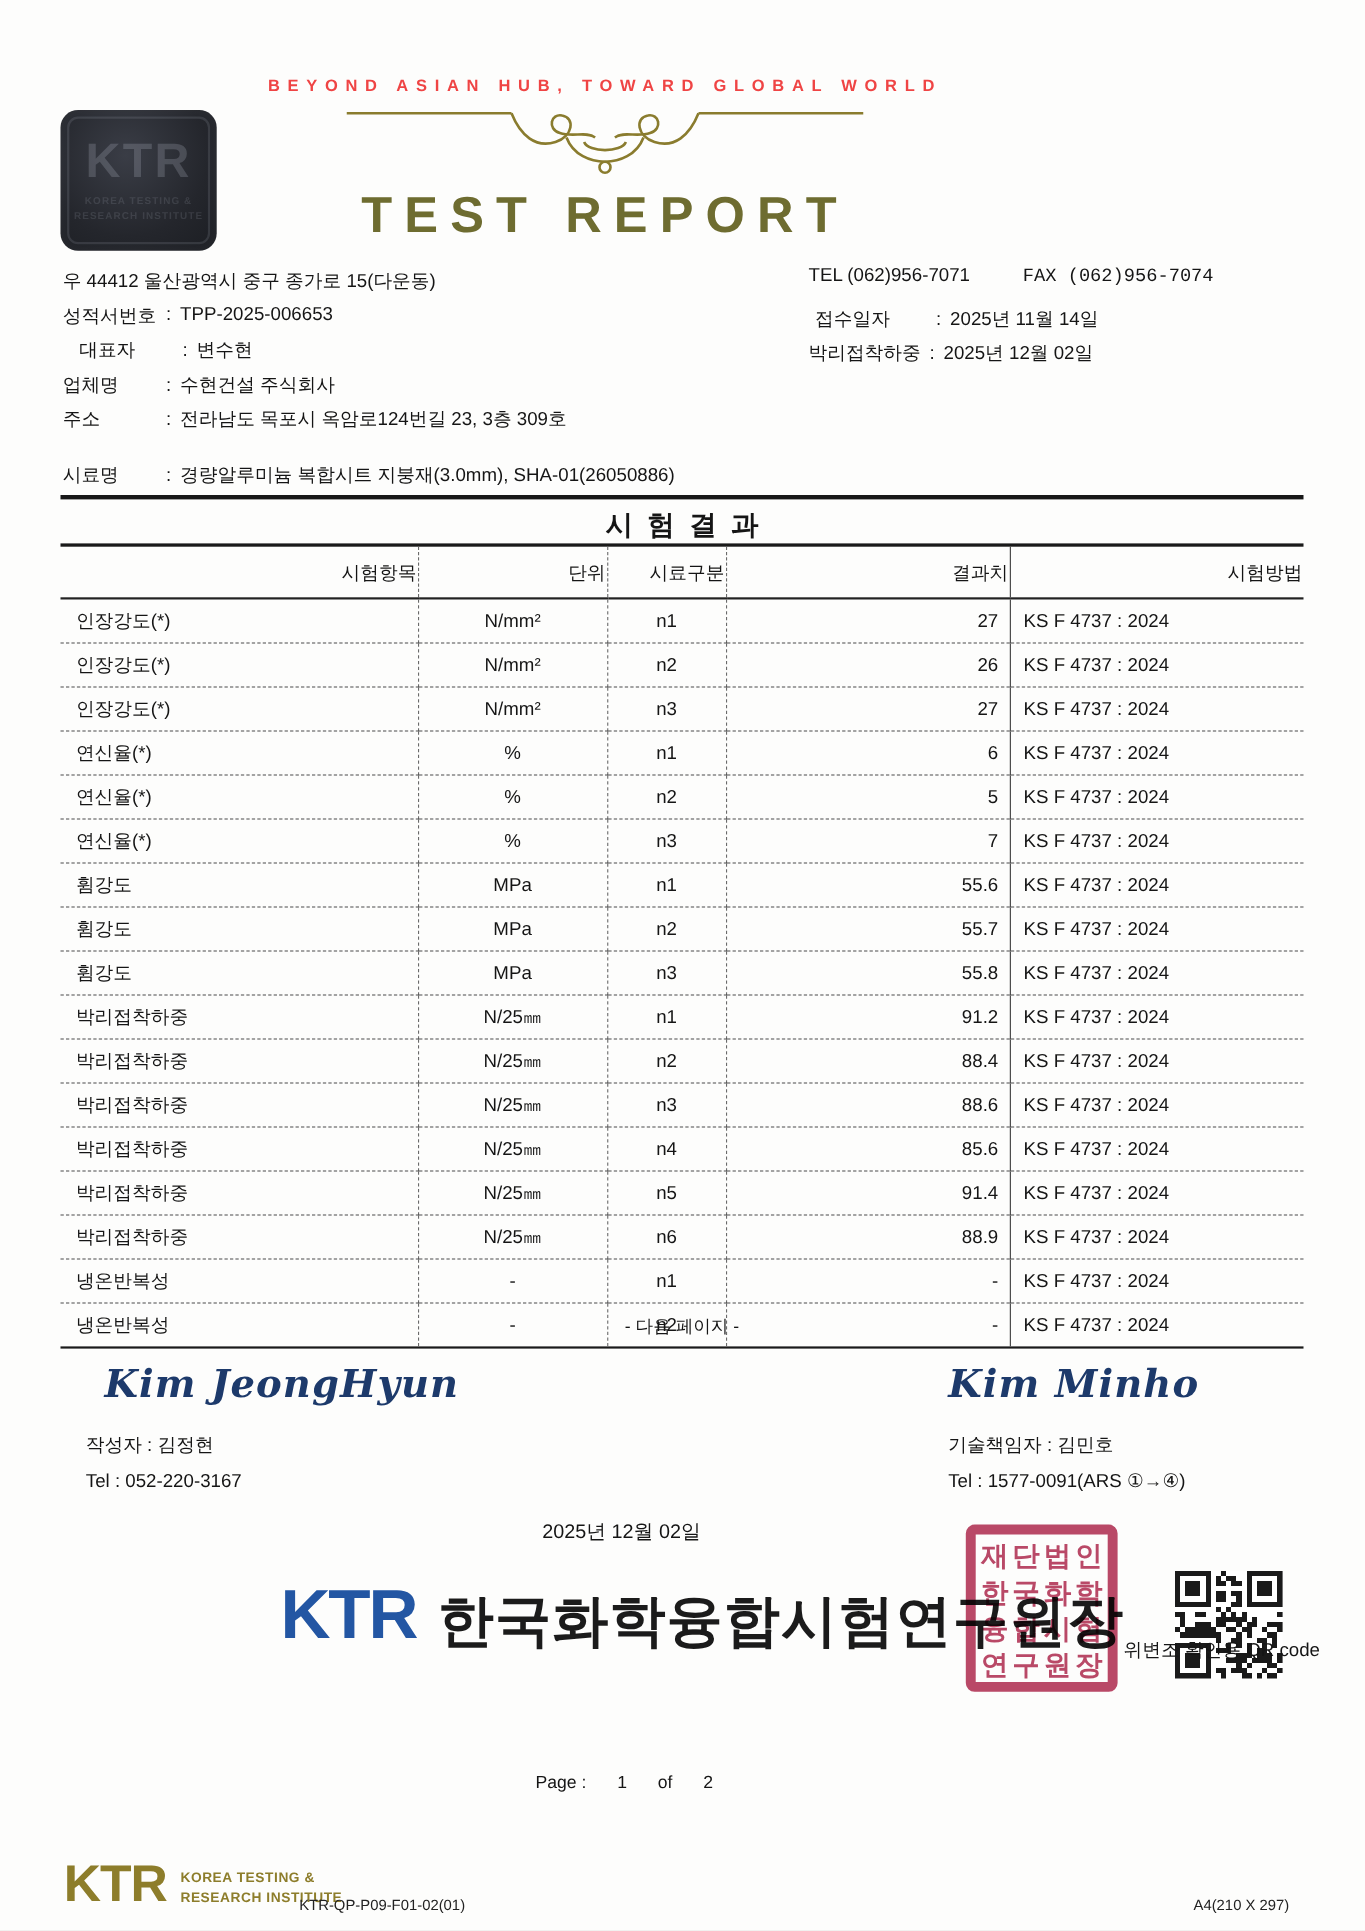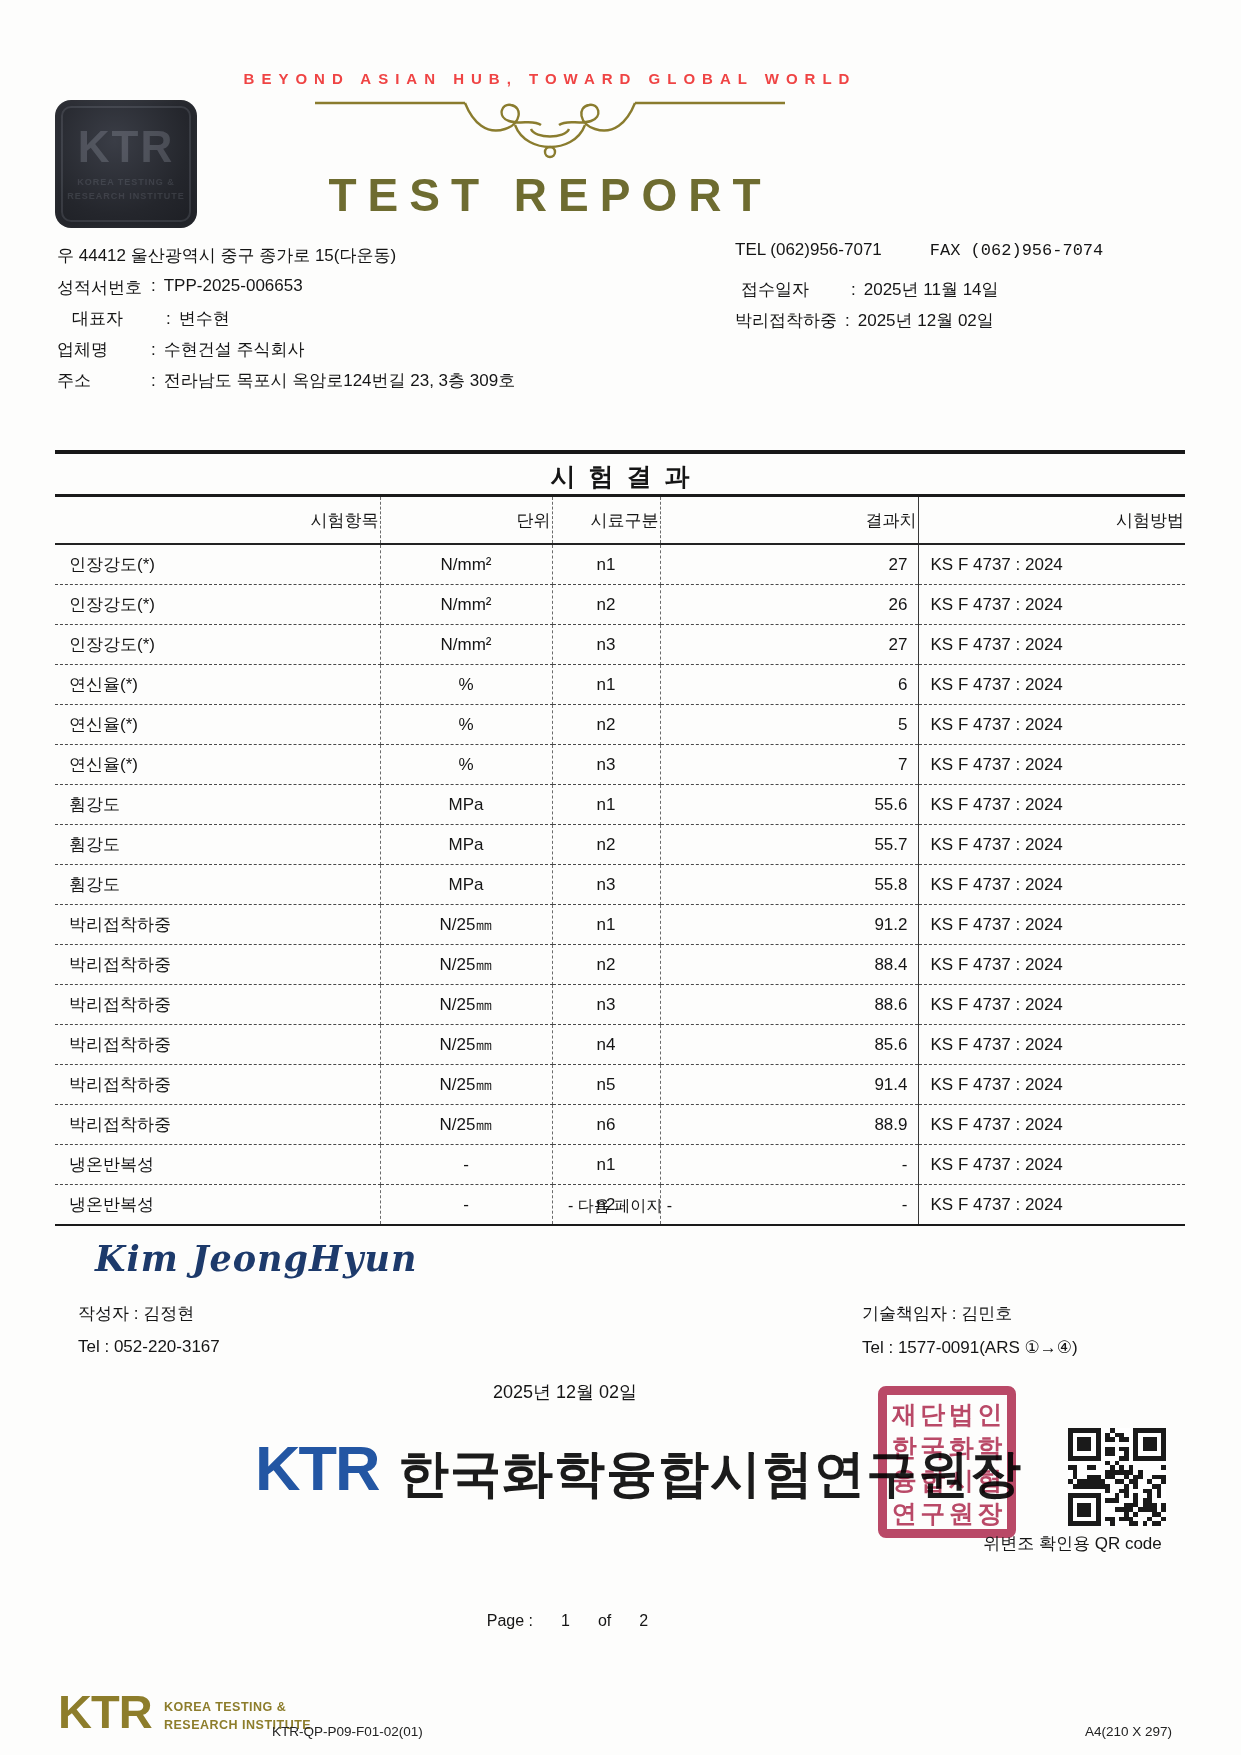--- a/index.html
+++ b/index.html
@@ -91,21 +91,21 @@
     mix-blend-mode:multiply; opacity:.92;
   }
   .seal-glyphs{
     position:absolute; inset:3px; display:grid;
     grid-template-columns:repeat(4,1fr); grid-auto-rows:1fr;
     align-items:center; justify-items:center;
     font-size:25px; font-weight:bold; color:#b5395b;
   }
   .qr{ position:absolute; top:1428px; left:1068px; width:98px; height:98px; }
   .qr svg{ width:100%; height:100%; shape-rendering:crispEdges; }
-  .qr-caption{ position:absolute; top:1532px; left:945px; width:255px; text-align:center; font-size:17px; }
+  .qr-caption{ position:absolute; top:1488px; left:945px; width:255px; text-align:right; font-size:17px; }
   
   .page-line{ position:absolute; top:1612px; left:0; width:1135px; text-align:center; font-size:16px; }
   .page-line span{ margin:0 14px; }
   .footer-logo{
     position:absolute; top:1684px; left:58px;
     font-size:47px; font-weight:800; letter-spacing:-1px; color:#8d7d2b;
   }
   .footer-inst{
     position:absolute; top:1698px; left:164px;
     font-size:12.5px; font-weight:bold; color:#8d7d2b; line-height:1.45; letter-spacing:.5px;
@@ -161,20 +161,23 @@
     <span class="lbl w104">박리접착하중</span><span class="colon">:</span><span>2025년 12월 02일</span>
   </div>
 
   <div class="line" style="top:338px; left:57px;">
     <span class="lbl w88">업체명</span><span class="colon">:</span><span>수현건설 주식회사</span>
   </div>
   <div class="line" style="top:369px; left:57px;">
     <span class="lbl w88">주소</span><span class="colon">:</span><span>전라남도 목포시 옥암로124번길 23, 3층 309호</span>
   </div>
 
+  <div class="line" style="top:420px; left:57px;">
+    <span class="lbl w88">시료명</span><span class="colon">:</span><span>경량알루미늄 복합시트 지붕재(3.0mm), SHA-01(26050886)</span>
+  </div>
 
   <div class="heavy-rule"></div>
   <div class="results-title">시험결과</div>
 
   <div class="table-wrap">
     <table class="results">
       <colgroup>
         <col style="width:325px">
           <col style="width:172px">
           <col style="width:108px">
@@ -326,20 +329,21 @@
       <td class="c4">-</td>
       <td class="c5">KS F 4737 : 2024</td>
     </tr>
   </tbody>
     </table>
   </div>
 
   <div class="next-note">- 다음 페이지 -</div>
 
   <div class="sig-script" style="top:1238px; left:95px;">Kim JeongHyun</div>
+  <div class="sig-script" style="top:1238px; left:862px;">Kim Minho</div>
 
   <div class="line" style="top:1302px; left:78px;">작성자 : 김정현</div>
   <div class="line" style="top:1302px; left:862px;">기술책임자 : 김민호</div>
   <div class="line" style="top:1337px; left:78px;">Tel : 052-220-3167</div>
   <div class="line" style="top:1337px; left:862px;">Tel : 1577-0091(ARS ①→④)</div>
 
   <div class="issue-date">2025년 12월 02일</div>
 
   <div class="org-logo">KTR</div>
   <div class="org-name">한국화학융합시험연구원장</div>

